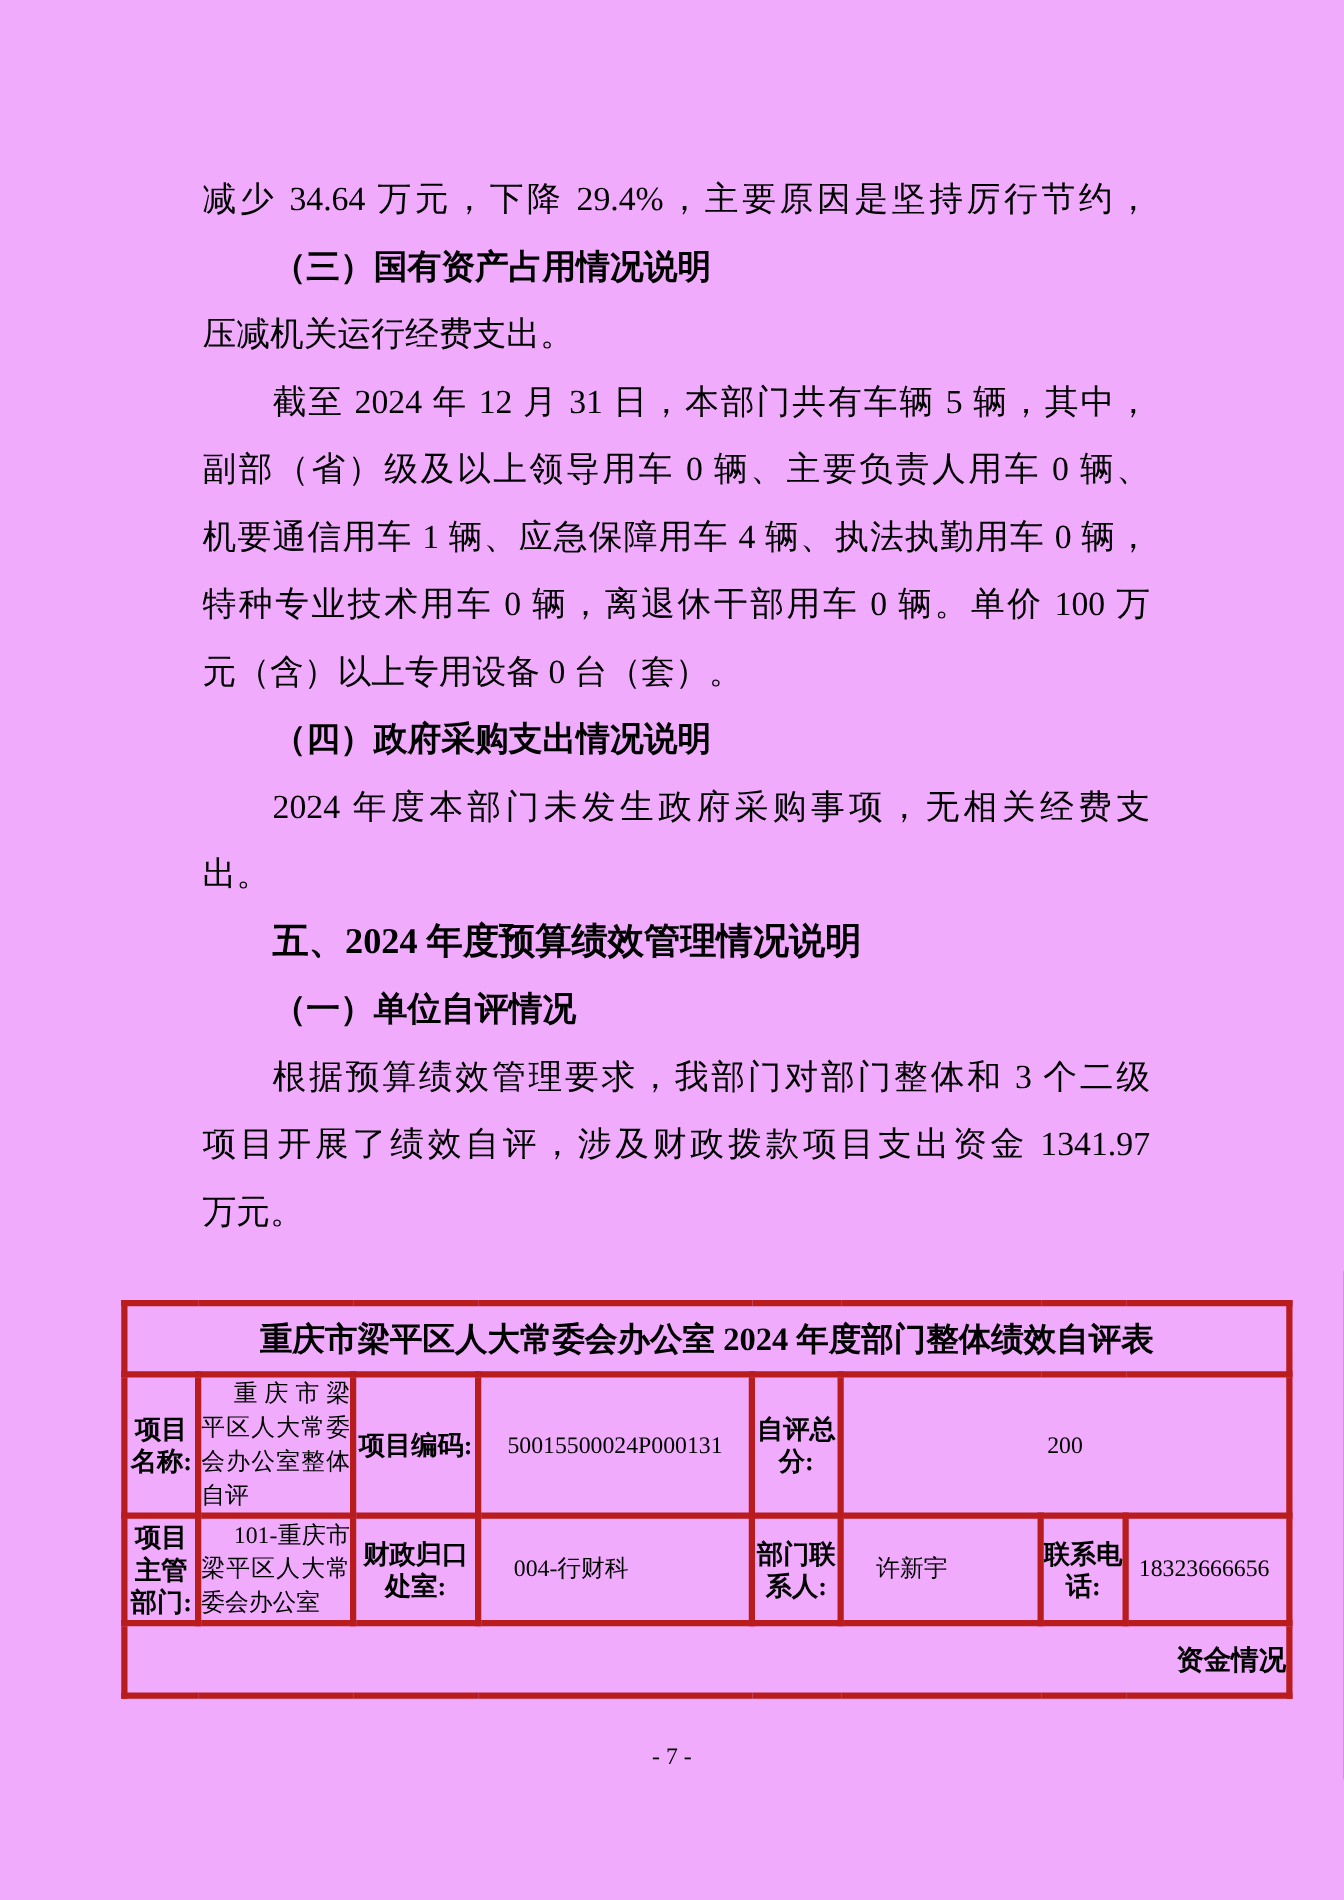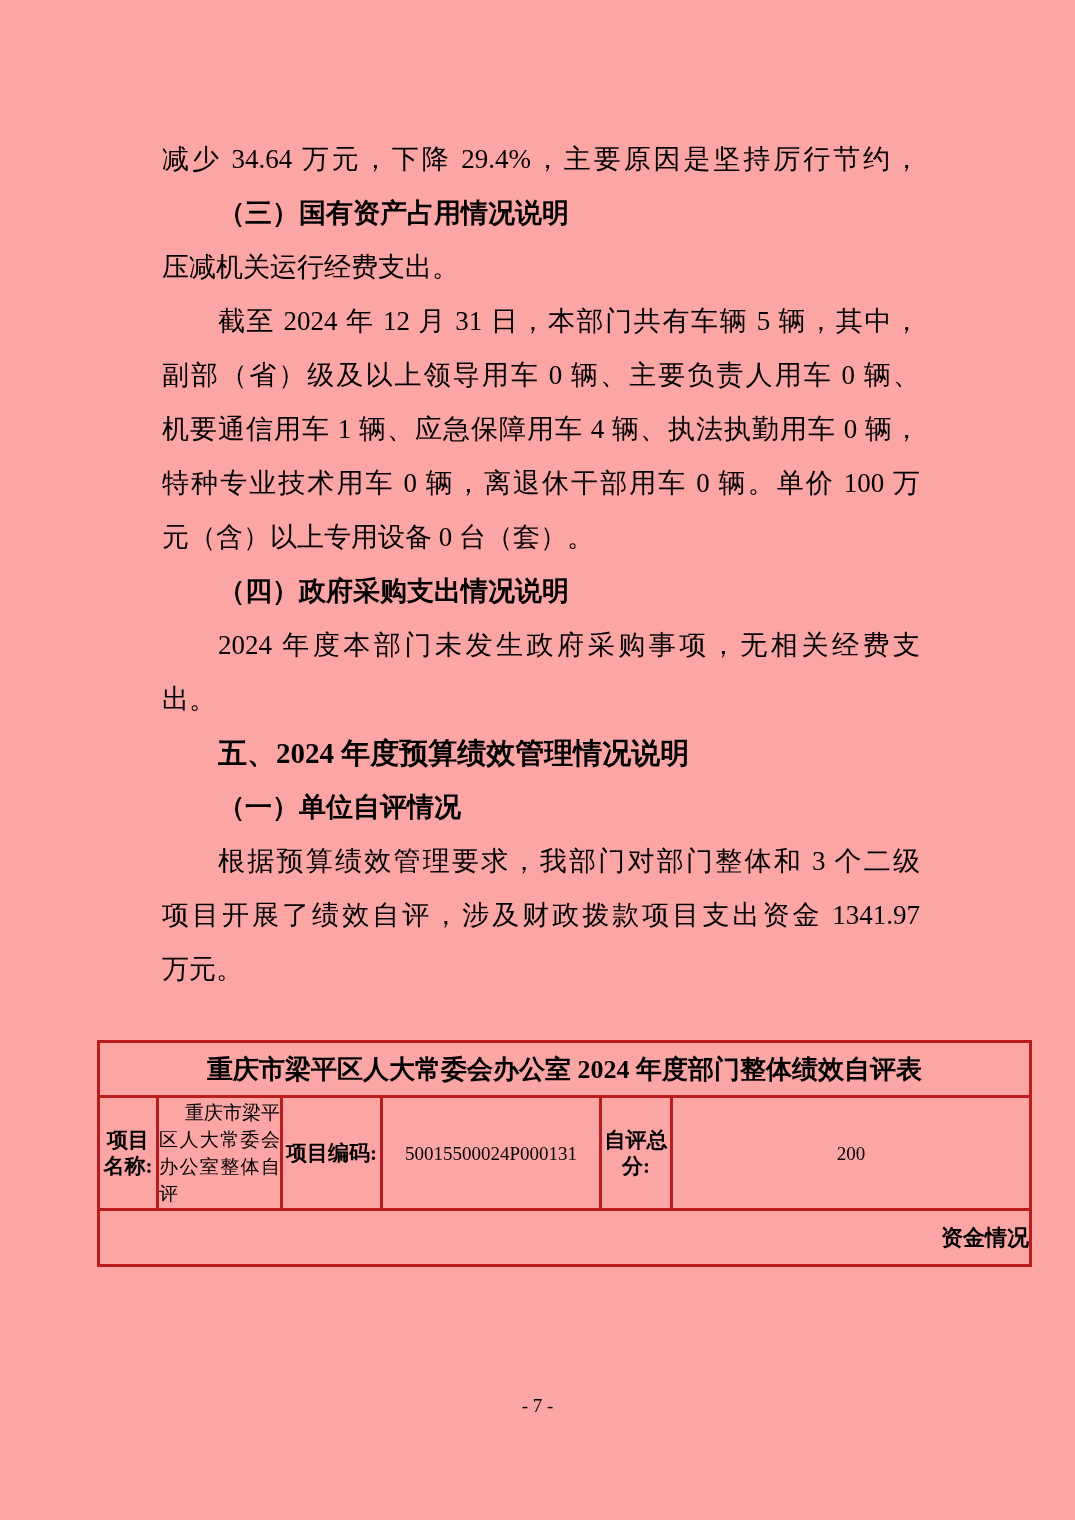--- a/index.html
+++ b/index.html
@@ -1,20 +1,20 @@
 <!DOCTYPE html>
 <html><head>
 <meta charset="utf-8">
 <style>
   html,body { margin:0; padding:0; background:#888; }
   .page {
     position:relative;
     width:1075px; height:1520px;
     margin:0 auto;
-    background:#fca5a5;
+    background:#f0abfc;
     font-family:"Liberation Serif","DejaVu Serif",serif;
     color:#000;
     overflow:hidden;
   }
   
   .text {
     position:absolute;
     left:162px; top:132px; width:758px;
   }
   .ln {
@@ -32,21 +32,21 @@
   .hmain { font-weight:bold; font-size:29px; text-indent:56px; text-align-last:left; }
 
   
   .tbl-wrap { position:absolute; left:97px; top:1040px; }
   table.t {
     border-collapse:collapse;
     table-layout:fixed;
     width:932px;
   }
   table.t td {
-    border:3px solid #b91c1c;
+    border:5px solid #b91c1c;
     vertical-align:middle;
     padding:0;
     overflow:hidden;
   }
   td.ttl {
     height:52px;
     font-weight:bold;
     font-size:26px;
     text-align:center;
   }
@@ -136,20 +136,30 @@
         <td class="ttl" colspan="8">重庆市梁平区人大常委会办公室 2024 年度部门整体绩效自评表</td>
       </tr>
       <tr class="r1">
         <td class="lbl">项目名称:</td>
         <td class="v">重庆市梁平区人大常委会办公室整体自评</td>
         <td class="lbl">项目编码:</td>
         <td class="vc">50015500024P000131</td>
         <td class="lbl">自评总分:</td>
         <td class="vc" colspan="3">200</td>
       </tr>
+      <tr class="r2">
+        <td class="lbl">项目主管部门:</td>
+        <td class="v">101-重庆市梁平区人大常委会办公室</td>
+        <td class="lbl">财政归口处室:</td>
+        <td class="v">004-行财科</td>
+        <td class="lbl">部门联系人:</td>
+        <td class="v">许新宇</td>
+        <td class="lbl">联系电话:</td>
+        <td class="vp">18323666656</td>
+      </tr>
       <tr>
         <td class="ftr" colspan="8">资金情况</td>
       </tr>
     </tbody>
       </table>
   </div>
 
   <div class="pageno">- 7 -</div>
 
 </div>

